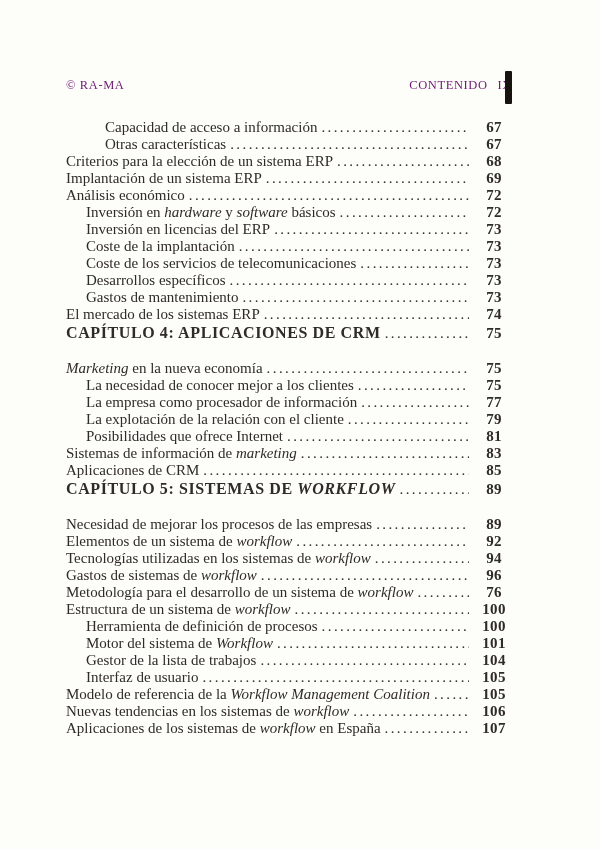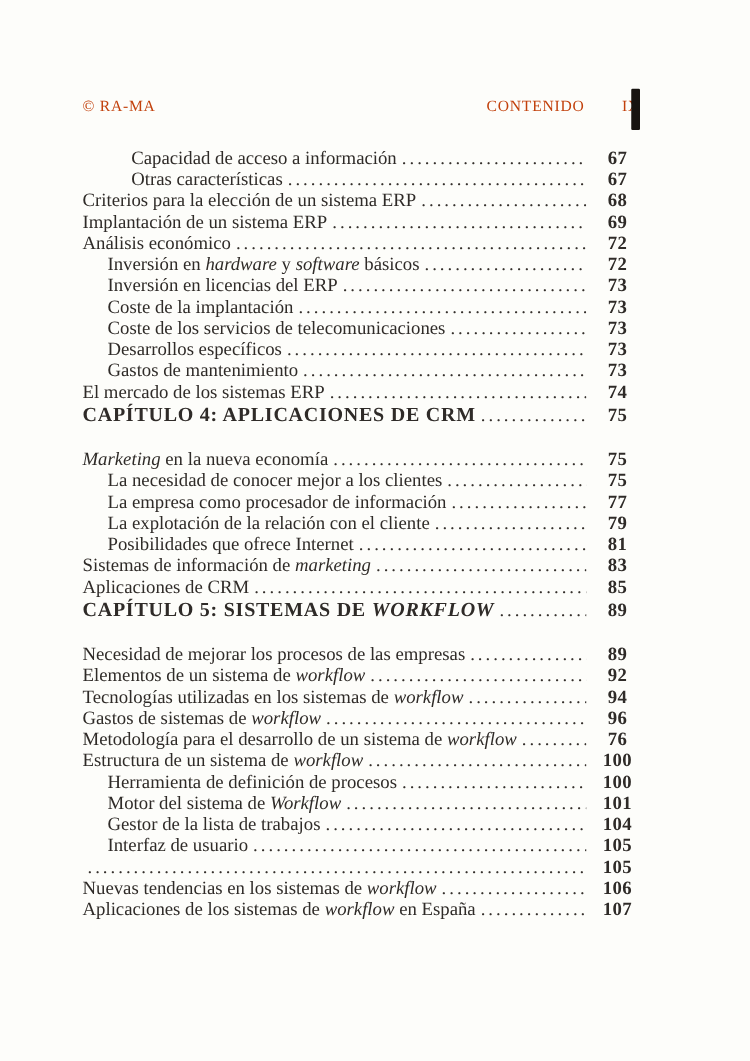--- a/index.html
+++ b/index.html
@@ -6,23 +6,23 @@
   body{
     width:600px;height:849px;position:relative;
     background:#fdfdfa;
     font-family:"Liberation Serif","DejaVu Serif",serif;
     color:#2f2b28;
     overflow:hidden;
   }
   .running-header{
     position:absolute;top:78px;left:66px;right:88px;
     display:flex;justify-content:space-between;align-items:baseline;
-    font-size:12.5px;letter-spacing:0.6px;color:#c2410c;
-  }
-  .header-right{display:flex;align-items:baseline;gap:30px;}
+    font-size:12.5px;letter-spacing:0.6px;color:#701a75;
+  }
+  .header-right{display:flex;align-items:baseline;gap:10px;}
   .edge-tab{
     position:absolute;left:505px;top:71px;width:7px;height:33px;
     background:#171310;border-radius:1px;
   }
   .toc{
     position:absolute;top:119px;left:66px;width:450px;
   }
   .row{
     display:flex;align-items:baseline;
     font-size:15px;line-height:17px;
@@ -211,20 +211,21 @@
       <span class="title"><span>Gestor de la lista de trabajos</span></span>
       <span class="leader"></span>
       <span class="page">104</span>
     </div>
     <div class="row entry lvl1">
       <span class="title"><span>Interfaz de usuario</span></span>
       <span class="leader"></span>
       <span class="page">105</span>
     </div>
     <div class="row entry lvl0">
+      <span class="title"><span>Modelo de referencia de la </span><em>Workflow Management Coalition</em></span>
       <span class="leader"></span>
       <span class="page">105</span>
     </div>
     <div class="row entry lvl0">
       <span class="title"><span>Nuevas tendencias en los sistemas de </span><em>workflow</em></span>
       <span class="leader"></span>
       <span class="page">106</span>
     </div>
     <div class="row entry lvl0">
       <span class="title"><span>Aplicaciones de los sistemas de </span><em>workflow</em><span> en España</span></span>

